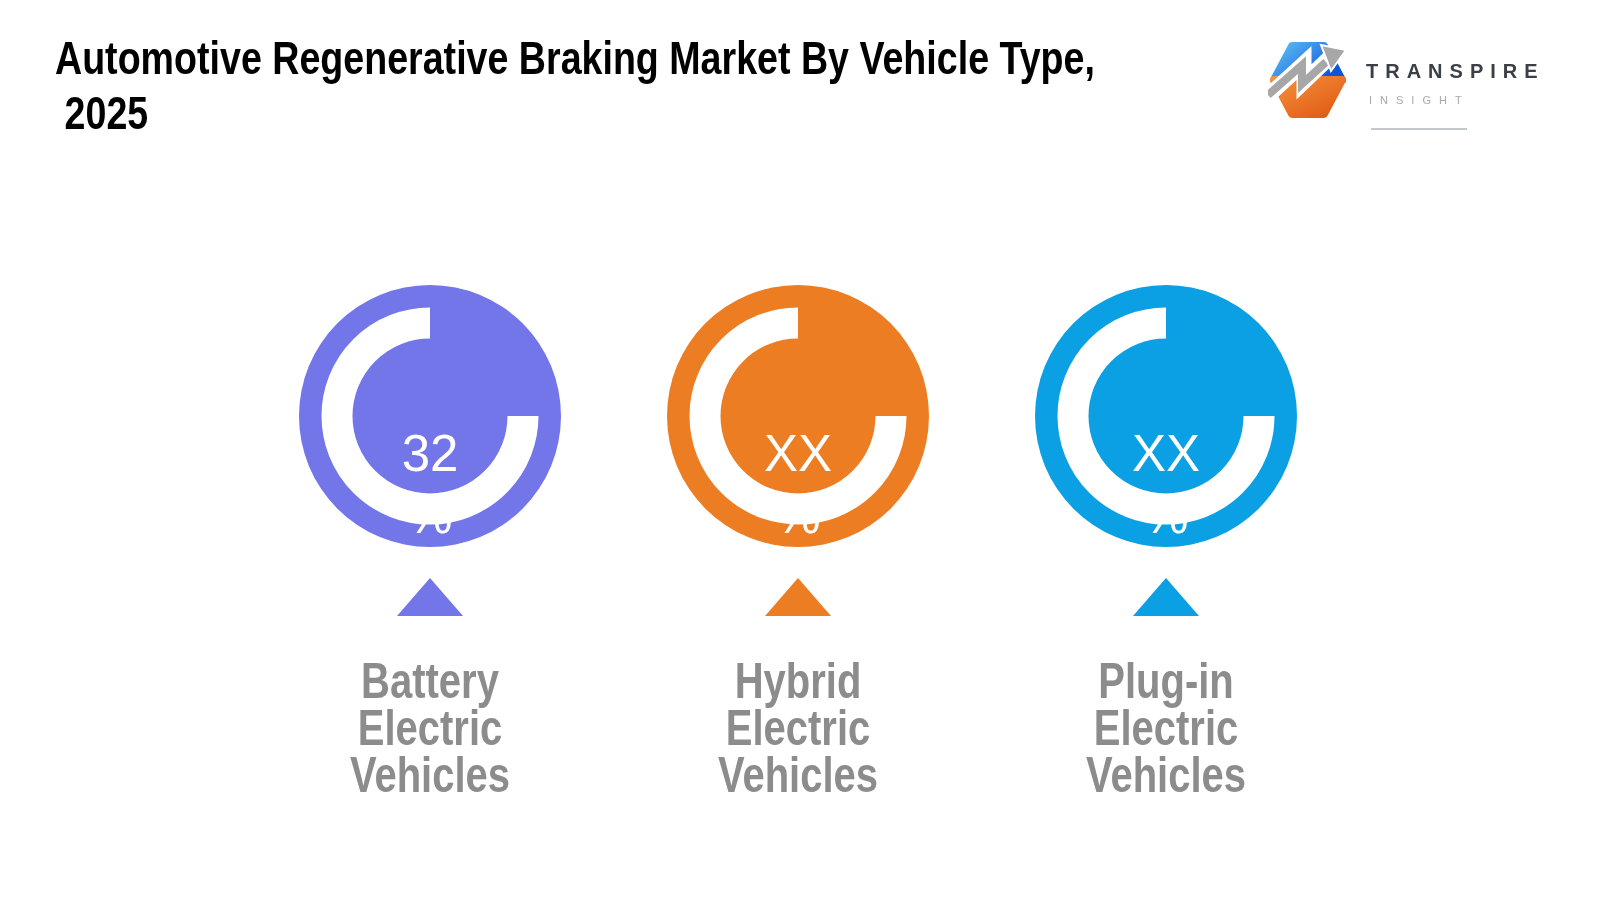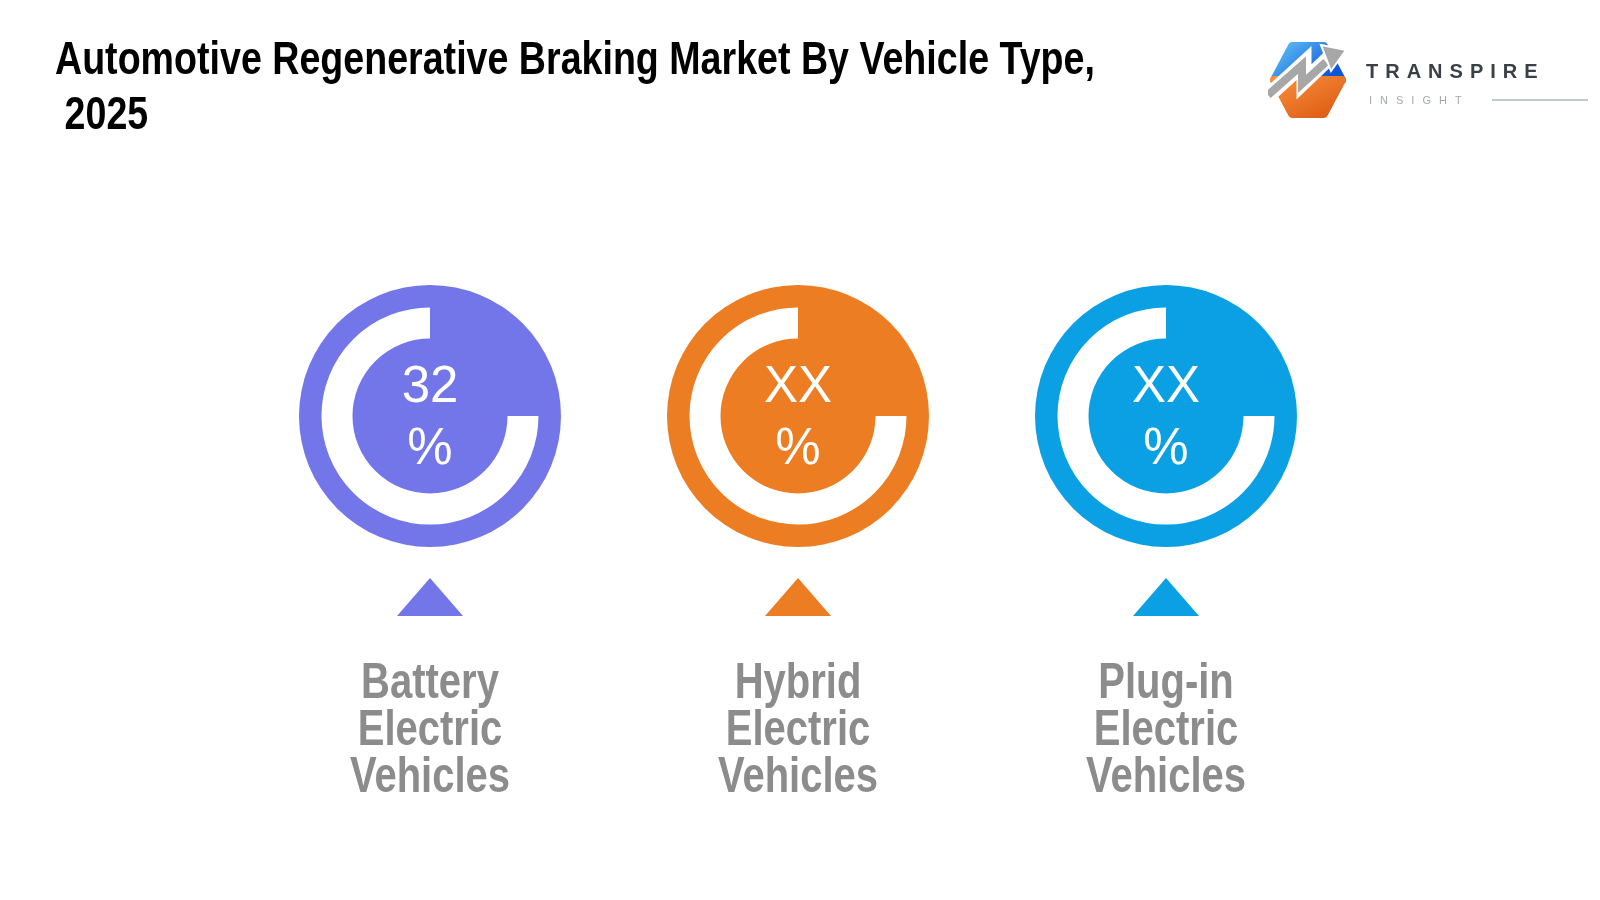--- a/index.html
+++ b/index.html
@@ -21,38 +21,38 @@
 
   
   .logo-icon{position:absolute;left:1268px;top:38px}
   .brand-name{
     position:absolute;left:1366px;top:60px;
     font-size:20px;font-weight:bold;letter-spacing:7px;
     color:#3A4046;white-space:nowrap;
   }
   .brand-sub{
     position:absolute;left:1369px;top:94px;
-    display:flex;align-items:center;gap:22px;
+    display:flex;align-items:center;gap:22px;flex-direction:column;
   }
   .brand-tagline{
     font-size:11px;letter-spacing:8px;color:#A4A9AF;white-space:nowrap;
   }
   .brand-rule{width:96px;height:2px;background:#C3C8CD}
 
   
   .ring-group{position:absolute;top:285px;width:262px;text-align:center}
   #ring0{left:299px}
   #ring1{left:667px}
   #ring2{left:1035px}
 
   .donut{position:relative;width:262px;height:262px}
   .donut svg{display:block}
   .pct{
     position:absolute;inset:0;
-    display:flex;flex-direction:column;align-items:center;justify-content:center;
+    display:flex;flex-direction:column;align-items:center;justify-content:flex-end;
     color:#FFFFFF;font-size:51px;line-height:62px;font-weight:normal;
   }
   .pointer{
     width:66px;height:38px;margin:31px auto 0;
     background:var(--c);
     clip-path:polygon(50% 0,100% 100%,0 100%);
   }
   .label{
     margin-top:42px;
     font-size:50px;line-height:47px;font-weight:bold;color:#8C8C8C;

